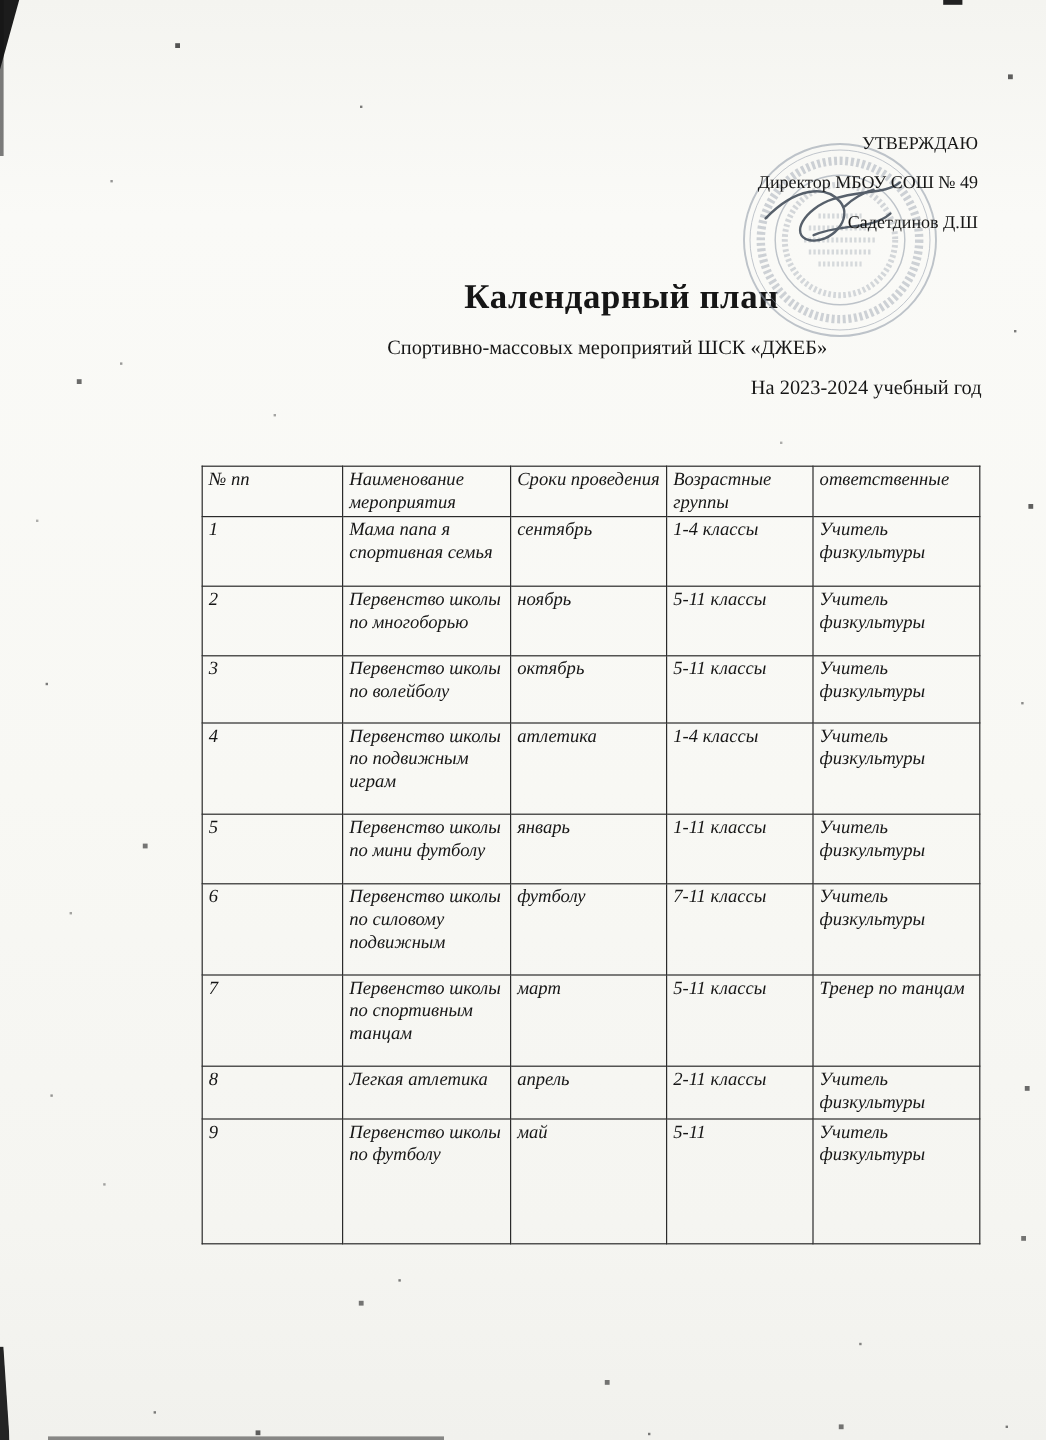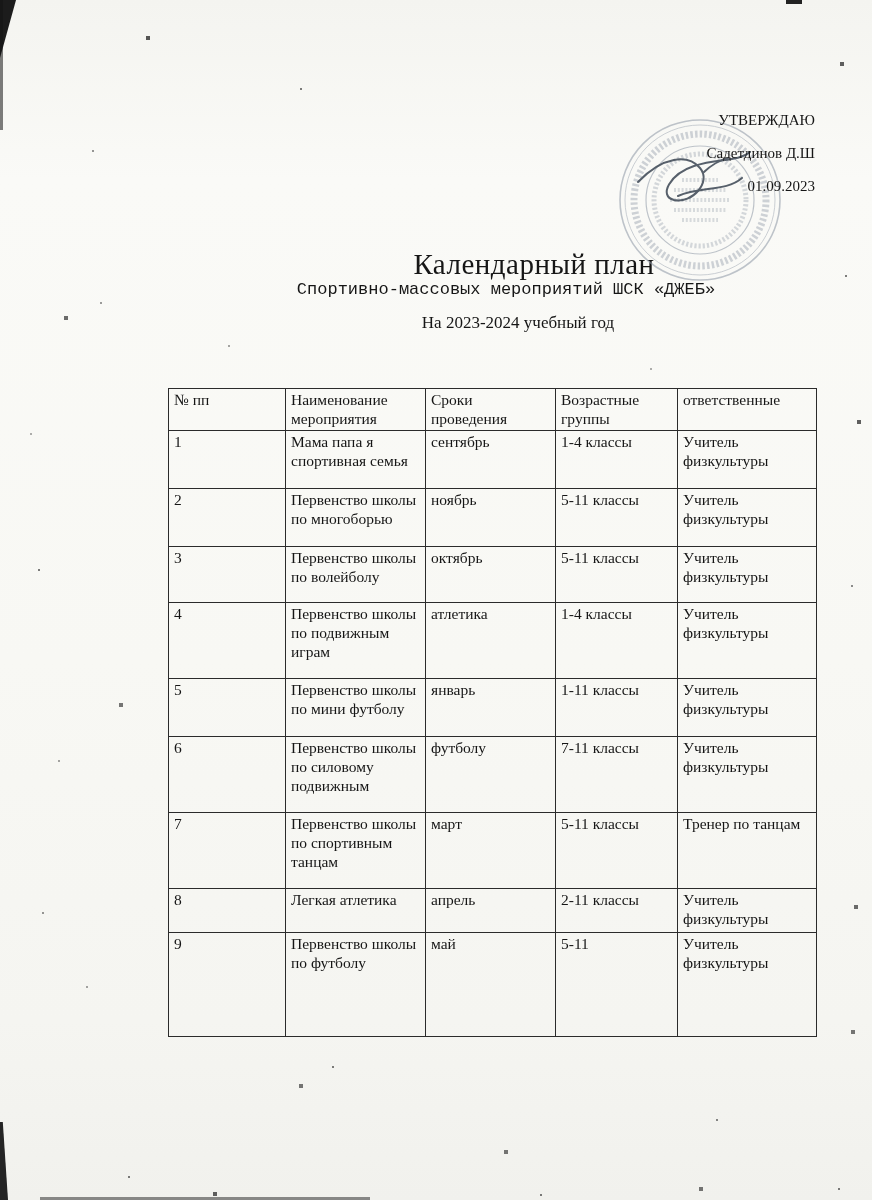--- a/index.html
+++ b/index.html
@@ -40,34 +40,34 @@
 
   
   .approval{position:absolute;top:104px;right:57px;text-align:right;
     font-size:15px;line-height:33px;white-space:nowrap;z-index:3;}
   .approval div{height:33px;}
 
   
   .stamp{position:absolute;left:608px;top:108px;width:184px;height:184px;z-index:2;}
 
   
-  .title{position:absolute;top:232px;left:168px;width:648px;margin:16px;
-    text-align:center;font-size:29px;font-weight:400;letter-spacing:.5px;
+  .title{position:absolute;top:232px;left:168px;width:648px;margin:0;
+    text-align:center;font-size:29px;font-weight:700;letter-spacing:.5px;
     transform:translateX(26px);}
   .subtitle1{position:absolute;top:280px;left:168px;width:648px;text-align:center;
-    font-size:17px;transform:translateX(14px);font-family:Liberation Mono, monospace;}
-  .subtitle2{position:absolute;top:313px;left:180px;width:648px;text-align:center;
+    font-size:17px;transform:translateX(14px);}
+  .subtitle2{position:absolute;top:313px;left:156px;width:648px;text-align:right;
     font-size:17px;transform:translateX(14px);}
 
   
   table.plan{position:absolute;left:168px;top:388px;width:648px;
     border-collapse:collapse;table-layout:fixed;}
   table.plan th,table.plan td{
     border:1px solid #2b2b2b;vertical-align:top;text-align:left;
-    padding:1px 4px 2px 5px;font-size:15.5px;line-height:19px;font-weight:normal;}
+    padding:1px 4px 2px 5px;font-size:15.5px;line-height:19px;font-weight:normal;font-style:italic;}
   table.plan col:nth-child(1){width:117px;}
   table.plan col:nth-child(2){width:140px;}
   table.plan col:nth-child(3){width:130px;}
   table.plan col:nth-child(4){width:122px;}
   table.plan col:nth-child(5){width:139px;}
   table.plan thead tr{height:40px;}
   table.plan tbody tr:nth-child(1){height:58px;}
   table.plan tbody tr:nth-child(2){height:58px;}
   table.plan tbody tr:nth-child(3){height:56px;}
   table.plan tbody tr:nth-child(4){height:76px;}
@@ -84,22 +84,22 @@
 
   <div class="corner-tl"></div>
   <div class="edge-left-top"></div>
   <div class="corner-bl"></div>
   <div class="edge-bottom"></div>
   <div class="nick-tr"></div>
   <div class="noise"></div>
 
   <div class="approval">
     <div>УТВЕРЖДАЮ</div>
+    <div>Директор МБОУ СОШ № 49</div>
     <div>Садетдинов Д.Ш</div>
-    <div>01.09.2023</div>
   </div>
 
   <svg class="stamp" viewBox="0 0 184 184">
     <g opacity="0.55" stroke="#8d97a5" fill="none">
       <circle cx="92" cy="92" r="80" stroke-width="1.6"></circle>
       <circle cx="92" cy="92" r="75" stroke-width="0.8"></circle>
       <circle cx="92" cy="92" r="54" stroke-width="1.2"></circle>
 
       <circle cx="92" cy="92" r="66" stroke-width="7" stroke-dasharray="2.5 2.2" opacity="0.75"></circle>
       <circle cx="92" cy="92" r="46" stroke-width="5" stroke-dasharray="2.2 2" opacity="0.65"></circle>

